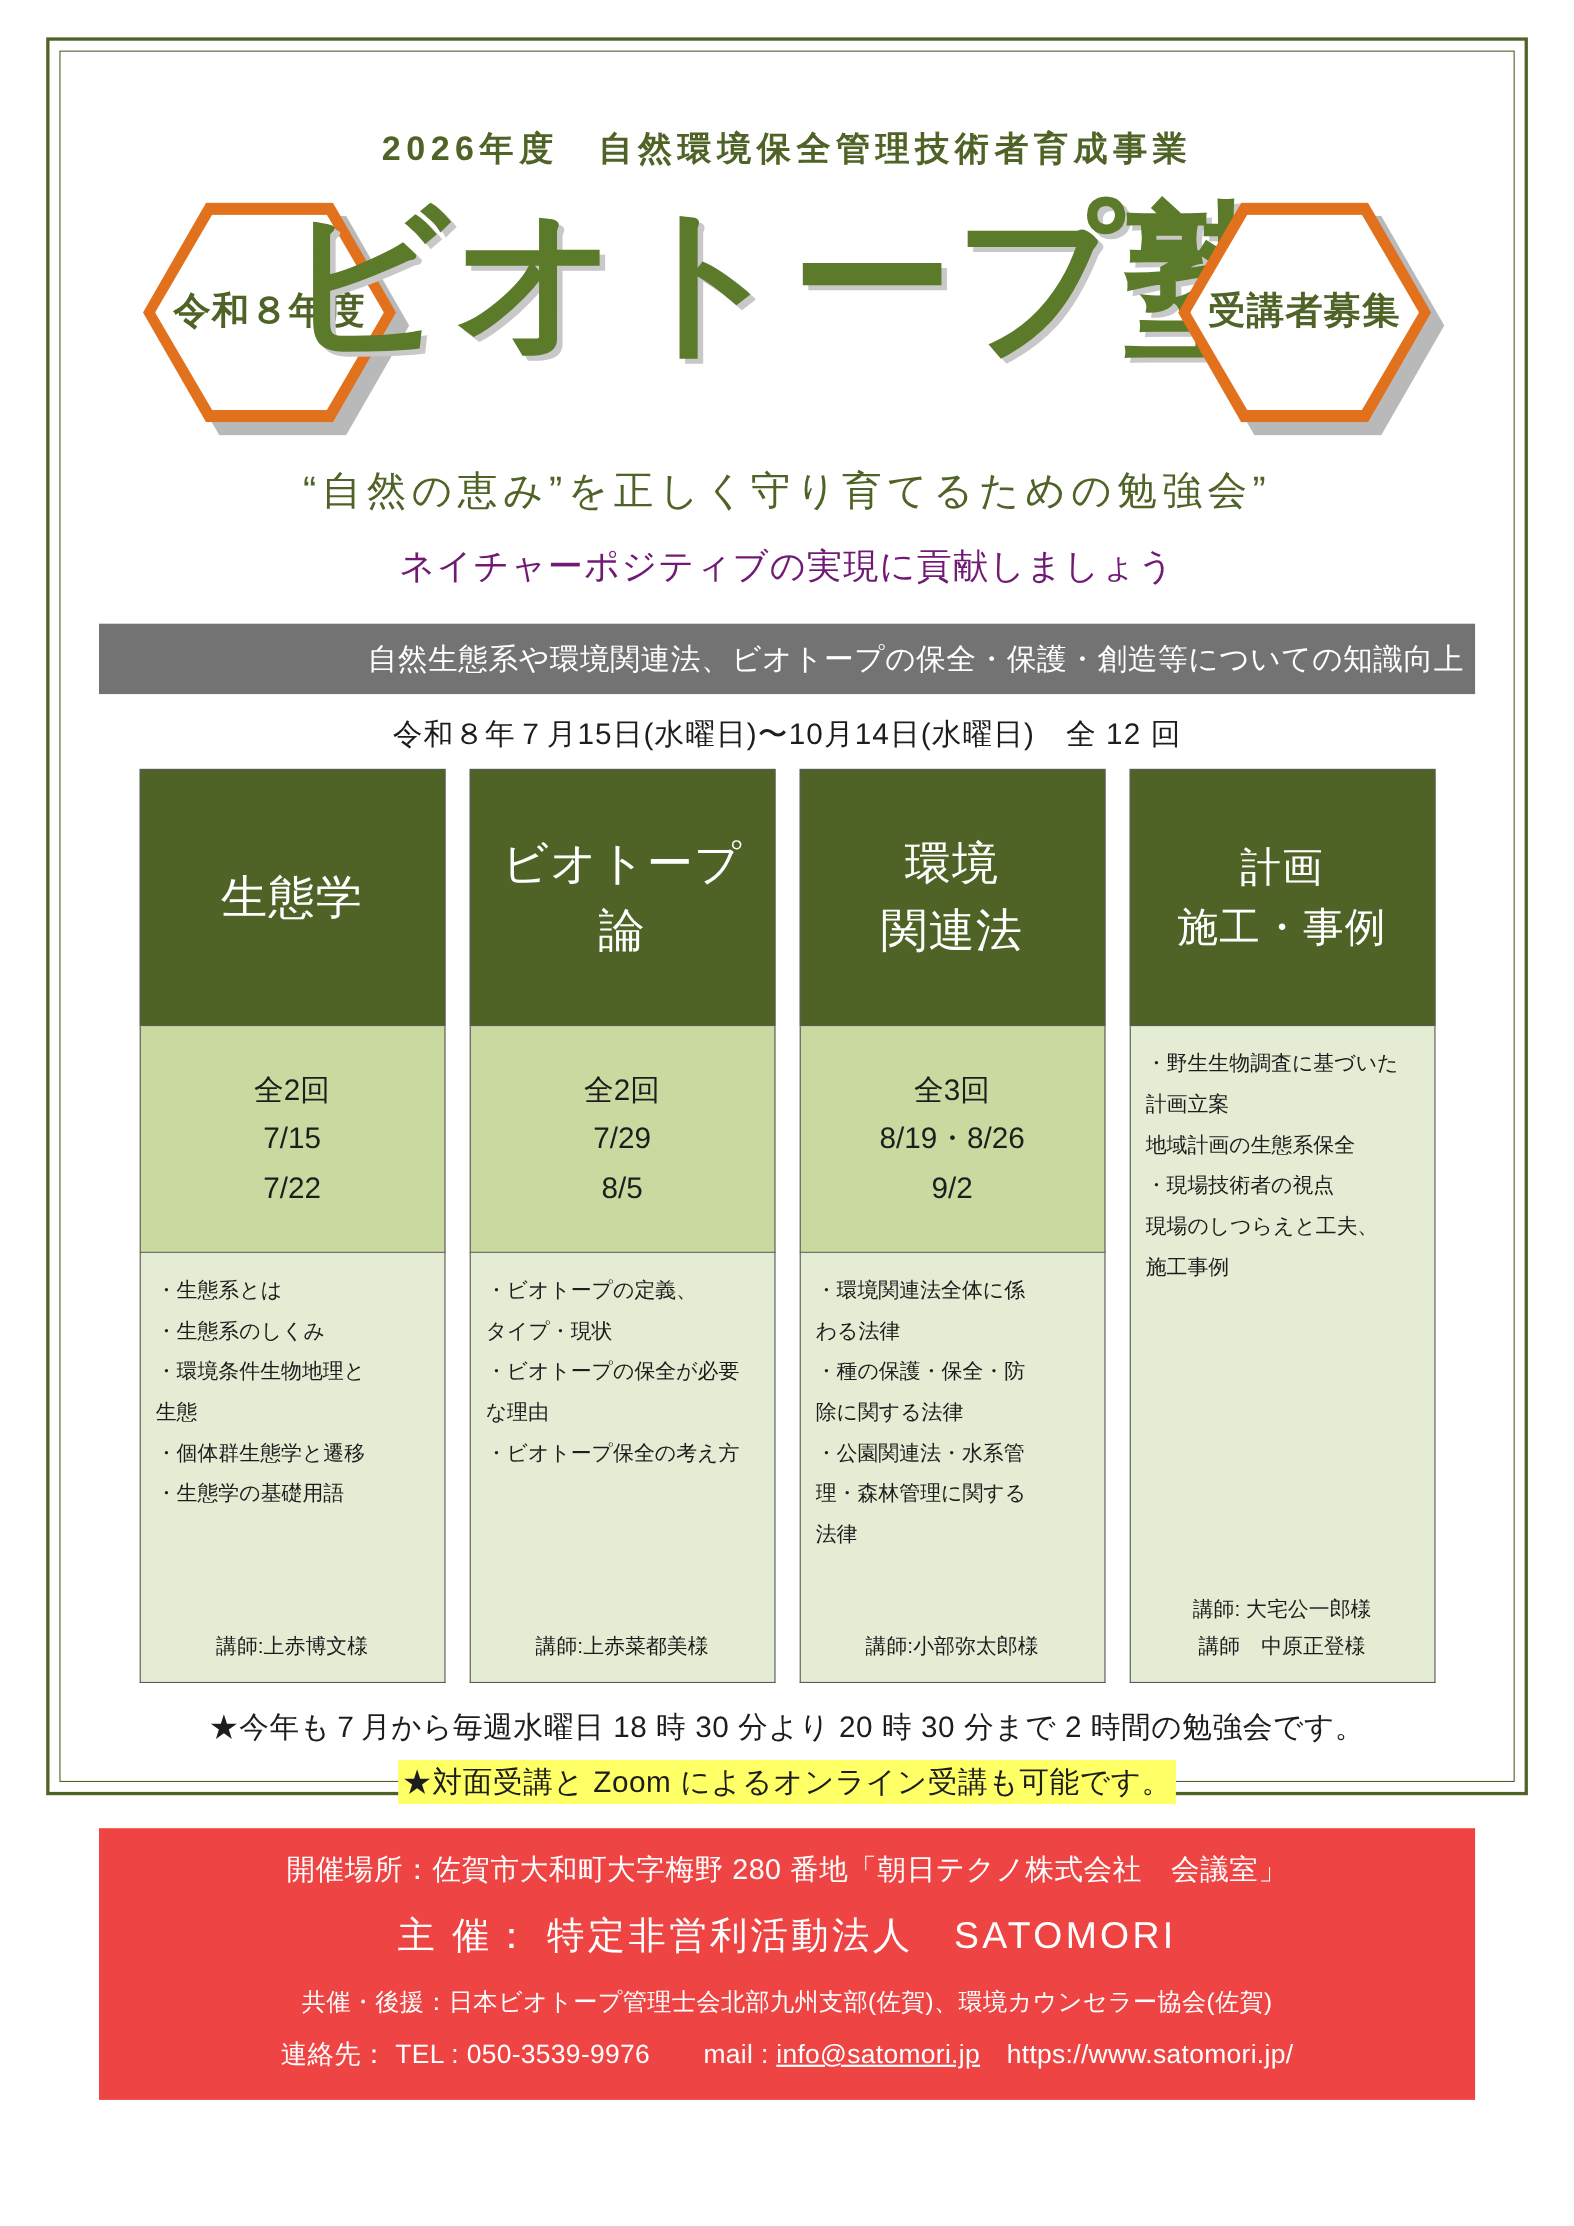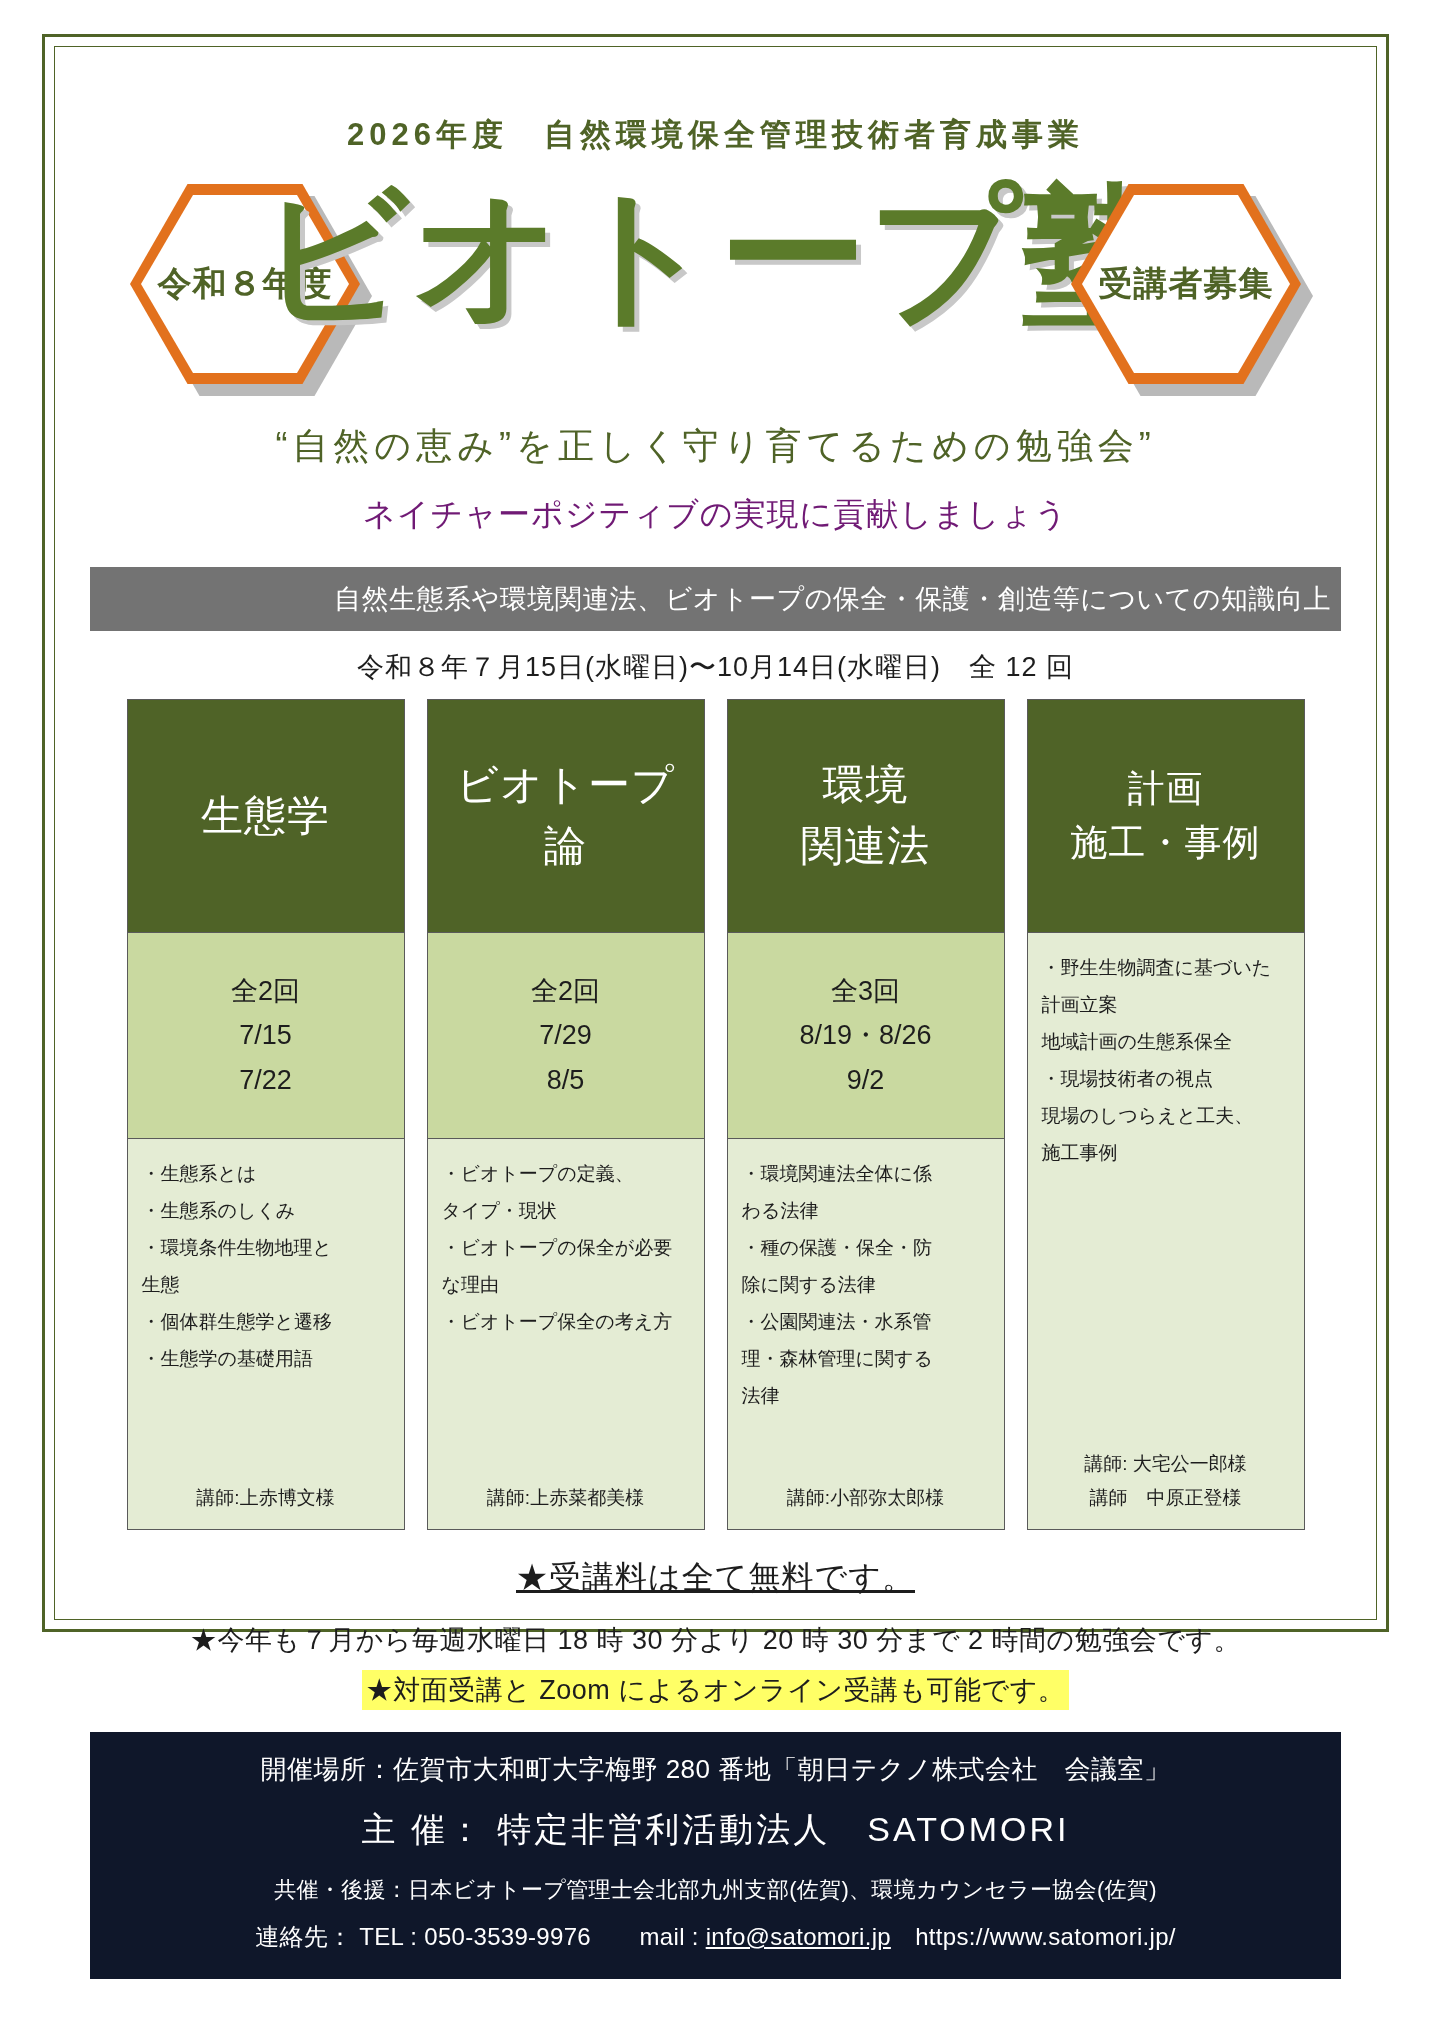--- a/index.html
+++ b/index.html
@@ -227,21 +227,21 @@
     display: inline-block;
     background: #ffff66;
     font-size: 27px;
     padding: 2px 4px;
     letter-spacing: 0.5px;
   }
 
   
   .footer {
     margin-top: 22px;
-    background: #0f172a;
+    background: #ef4444;
     color: #ffffff;
     padding: 20px 18px 26px 18px;
     text-align: center;
   }
   .footer .f1 { font-size: 26px; letter-spacing: 0.5px; }
   .footer .f2 { font-size: 34px; margin-top: 20px; letter-spacing: 3px; }
   .footer .f3 { font-size: 22px; margin-top: 22px; letter-spacing: 0.3px; }
   .footer .f4 { font-size: 24px; margin-top: 16px; letter-spacing: 0.3px; }
   .footer .f4 .u { text-decoration: underline; }
 </style>
@@ -376,21 +376,20 @@
           </div>
           <div class="lecturer">
             <div>講師:  大宅公一郎様</div>
             <div>講師　中原正登様</div>
           </div>
         </div>
       </div>
 
     </div>
 
-    <div class="free-note">★受講料は全て無料です。</div>
     <div class="note2">★今年も７月から毎週水曜日 18 時 30 分より 20 時 30 分まで 2 時間の勉強会です。</div>
     <div class="note3-wrap">
       <span class="note3">★対面受講と Zoom によるオンライン受講も可能です。</span>
     </div>
 
     <div class="footer">
       <div class="f1">開催場所：佐賀市大和町大字梅野 280 番地「朝日テクノ株式会社　会議室」</div>
       <div class="f2">主 催： 特定非営利活動法人　SATOMORI</div>
       <div class="f3">共催・後援：日本ビオトープ管理士会北部九州支部(佐賀)、環境カウンセラー協会(佐賀)</div>
       <div class="f4">

